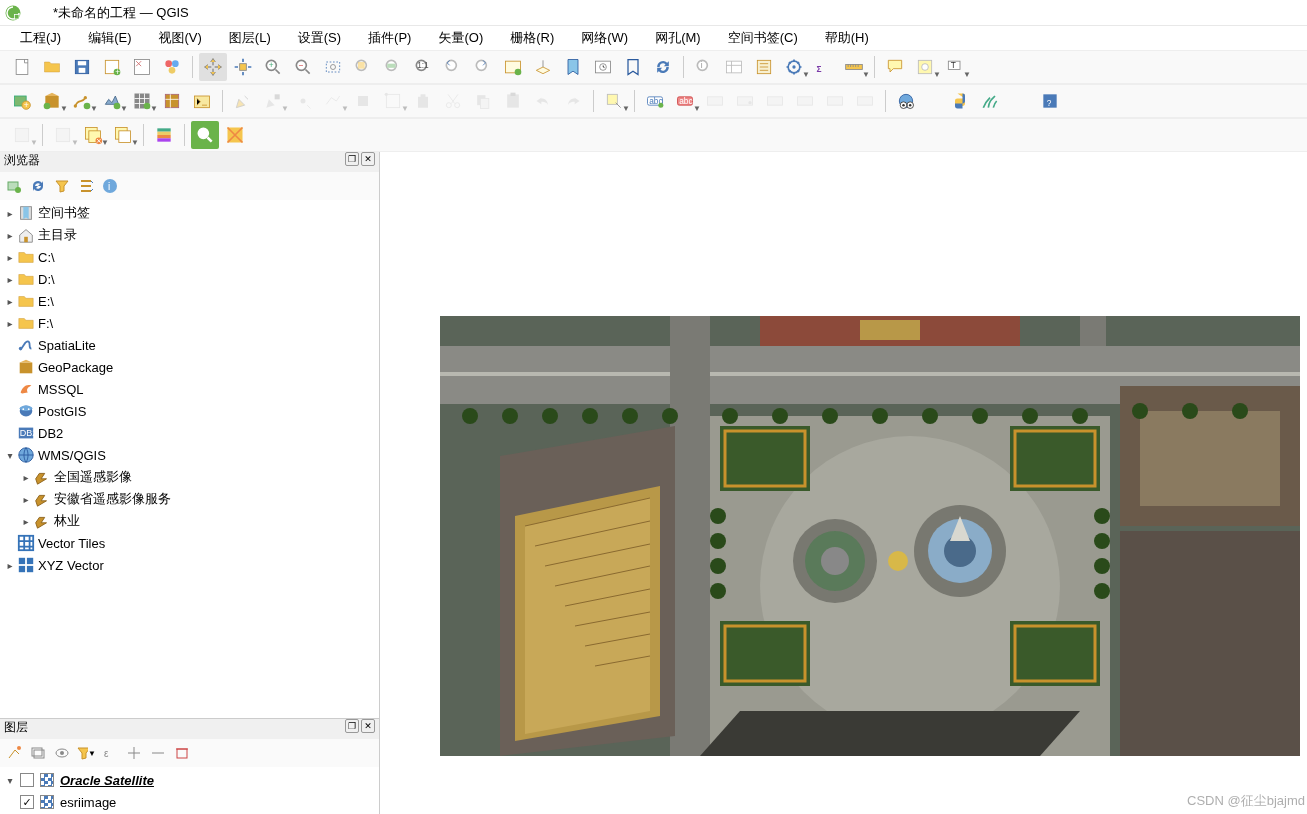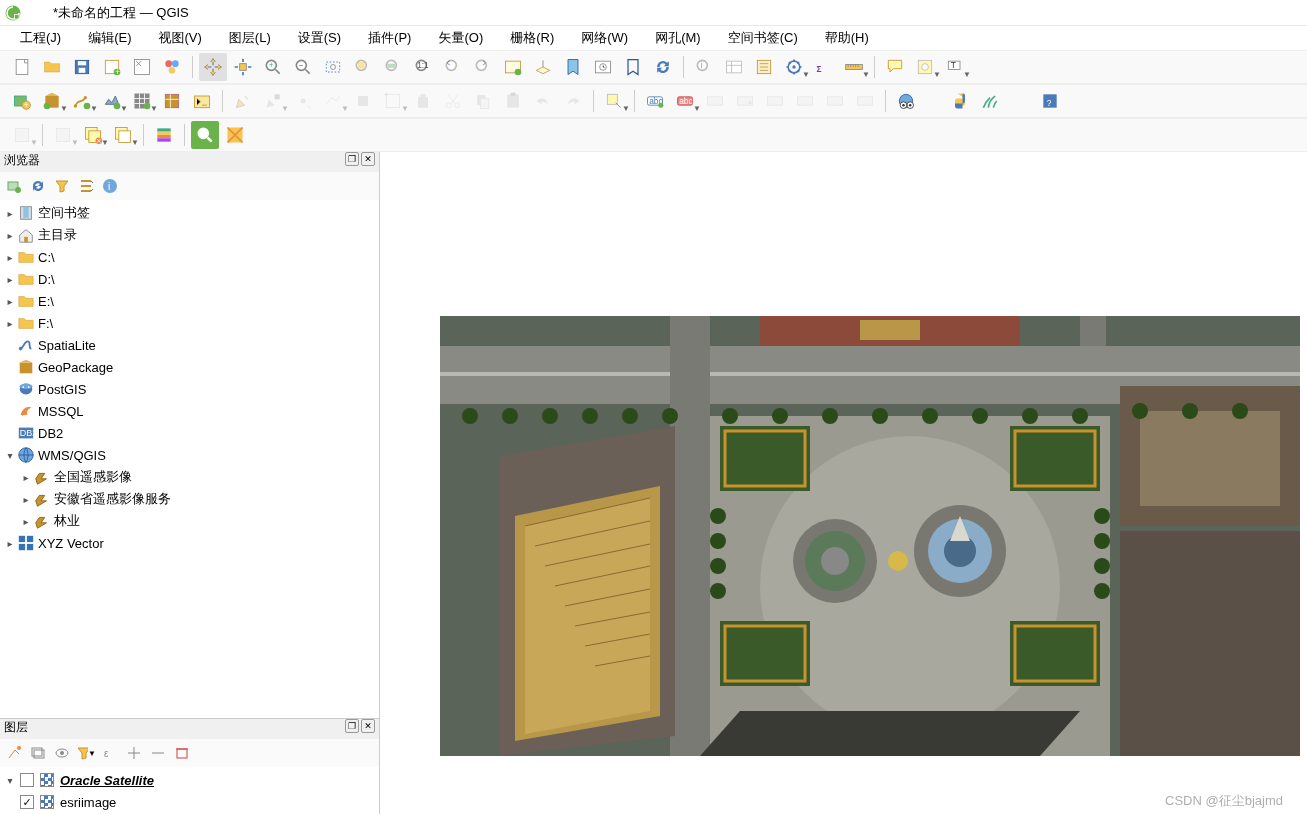--- a/index.html
+++ b/index.html
@@ -29,21 +29,21 @@
 .tree-label { margin-left: 2px; font-size: 13px; }
 .indent-1 { padding-left: 20px; }
 .layers-panel .tree { height: 130px; }
 .layer-item { display: flex; align-items: center; height: 22px; padding-left: 4px; }
 .checkbox { width: 14px; height: 14px; border: 1px solid #888; background: #fff; display: flex; align-items: center; justify-content: center; font-size: 11px; margin: 0 4px; cursor: pointer; }
 .layer-icon { width: 18px; height: 16px; display: flex; align-items: center; justify-content: center; }
 .raster-swatch { width: 14px; height: 14px; background: repeating-conic-gradient(#4a7ab8 0 25%, #fff 0 50%) 0 0/7px 7px; border:1px solid #888;}
 .layer-label { margin-left: 4px; font-size: 13px; }
 .canvas { flex: 1; background: #fff; position: relative; }
 .map-img { position: absolute; left: 60px; top: 164px; width: 860px; height: 440px; }
-.watermark { position: absolute; right: 24px; bottom: 6px; font-size: 13px; color: rgba(120,120,120,0.6); }
+.watermark { position: absolute; right: 2px; bottom: 6px; font-size: 13px; color: rgba(120,120,120,0.6); }
 
 
 .ic { width: 20px; height: 20px; }
 .folder-ic { fill:#f5c54d; stroke:#c8922c; stroke-width:0.5;}
 .star-ic { fill:#f5c54d; stroke:#c8922c;}
 .globe-ic { fill:#6fa8dc; stroke:#2a5a9e;}
 .grid-ic { fill:none; stroke:#3573b8; stroke-width:2;}
 
 
 svg text { font-size: 10px; }
@@ -652,41 +652,41 @@
                 <rect x="3" y="5" width="14" height="12" fill="#c8922c"></rect>
                 <path d="M3 5l7-3 7 3" fill="#e6b55d"></path>
               </svg>
             </span>
             <span class="tree-label">GeoPackage</span>
           </div>
           <div class="tree-item">
             <span class="tree-arrow"></span>
             <span class="tree-icon">
               <svg width="18" height="18" viewBox="0 0 20 20">
+                <path d="M4 14c2-6 6-10 12-8-4 2-6 4-4 8-4 0-6 2-8 0z" fill="#e84"></path>
+              </svg>
+            </span>
+            <span class="tree-label">MSSQL</span>
+          </div>
+          <div class="tree-item">
+            <span class="tree-arrow"></span>
+            <span class="tree-icon">
+              <svg width="18" height="18" viewBox="0 0 20 20">
                 <ellipse cx="10" cy="10" rx="7" ry="6" fill="#4a7ab8"></ellipse>
                 <ellipse cx="10" cy="7" rx="7" ry="3" fill="#6fa8dc"></ellipse>
                 <circle cx="7" cy="8" r="1" fill="#fff"></circle>
                 <circle cx="13" cy="8" r="1" fill="#fff"></circle>
               </svg>
             </span>
             <span class="tree-label">PostGIS</span>
           </div>
           <div class="tree-item">
             <span class="tree-arrow"></span>
             <span class="tree-icon">
               <svg width="18" height="18" viewBox="0 0 20 20">
-                <path d="M4 14c2-6 6-10 12-8-4 2-6 4-4 8-4 0-6 2-8 0z" fill="#e84"></path>
-              </svg>
-            </span>
-            <span class="tree-label">MSSQL</span>
-          </div>
-          <div class="tree-item">
-            <span class="tree-arrow"></span>
-            <span class="tree-icon">
-              <svg width="18" height="18" viewBox="0 0 20 20">
                 <rect x="2" y="4" width="16" height="12" fill="#4a7ab8"></rect>
                 <text x="3" y="13" font-size="7" fill="#fff">DB2</text>
               </svg>
             </span>
             <span class="tree-label">DB2</span>
           </div>
           <div class="tree-item">
             <span class="tree-arrow">▾</span>
             <span class="tree-icon">
               <svg width="18" height="18" viewBox="0 0 20 20">
@@ -715,20 +715,30 @@
             <span class="tree-label">安徽省遥感影像服务</span>
           </div>
           <div class="tree-item indent-1">
             <span class="tree-arrow">▸</span>
             <span class="tree-icon">
               <svg width="18" height="18" viewBox="0 0 20 20">
                 <path d="M3 12l4-6h6l-4 6h6l-10 6z" fill="#c8922c" stroke="#8a6018"></path>
               </svg>
             </span>
             <span class="tree-label">林业</span>
+          </div>
+          <div class="tree-item">
+            <span class="tree-arrow"></span>
+            <span class="tree-icon">
+              <svg width="18" height="18" viewBox="0 0 20 20">
+                <rect x="2" y="2" width="16" height="16" fill="none" class="grid-ic"></rect>
+                <path d="M2 8h16M2 14h16M8 2v16M14 2v16" class="grid-ic"></path>
+              </svg>
+            </span>
+            <span class="tree-label">Vector Tiles</span>
           </div>
           <div class="tree-item">
             <span class="tree-arrow">▸</span>
             <span class="tree-icon">
               <svg width="18" height="18" viewBox="0 0 20 20">
                 <rect x="2" y="2" width="7" height="7" fill="#3573b8"></rect>
                 <rect x="11" y="2" width="7" height="7" fill="#3573b8"></rect>
                 <rect x="2" y="11" width="7" height="7" fill="#3573b8"></rect>
                 <rect x="11" y="11" width="7" height="7" fill="#3573b8"></rect>
               </svg>

